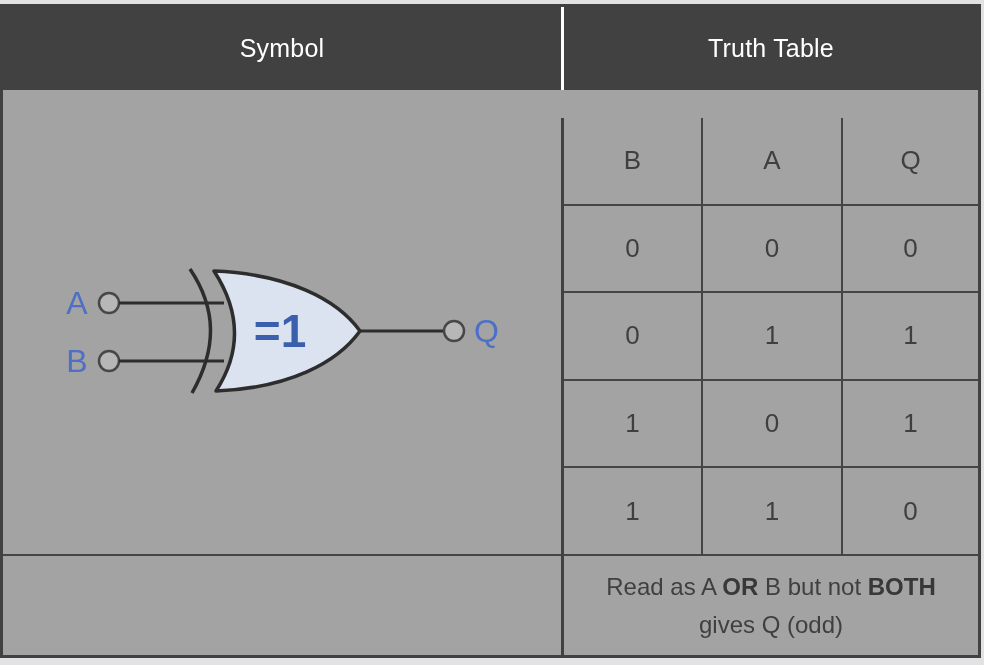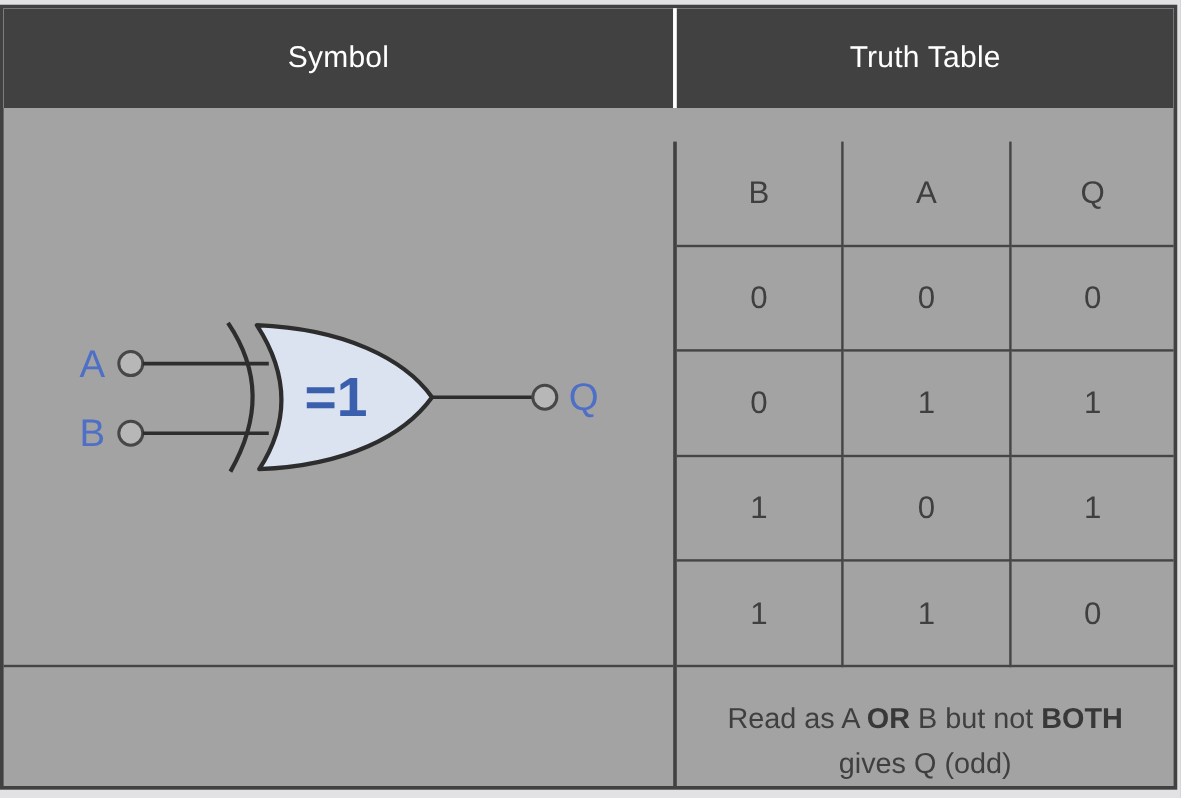--- a/index.html
+++ b/index.html
@@ -95,21 +95,21 @@
     display: flex;
     align-items: center;
     justify-content: center;
     font-size: 26px;
     color: #3f3f3f;
   }
   .tt-cell.last-col { border-right: none; }
   .note-area {
     flex: 1;
     display: flex;
-    align-items: flex-end;
+    align-items: center;
     justify-content: center;
     text-align: center;
     padding: 0 22px;
   }
   .note-text {
     font-size: 24px;
     color: #3f3f3f;
     line-height: 1.55;
     max-width: 380px;
   }

